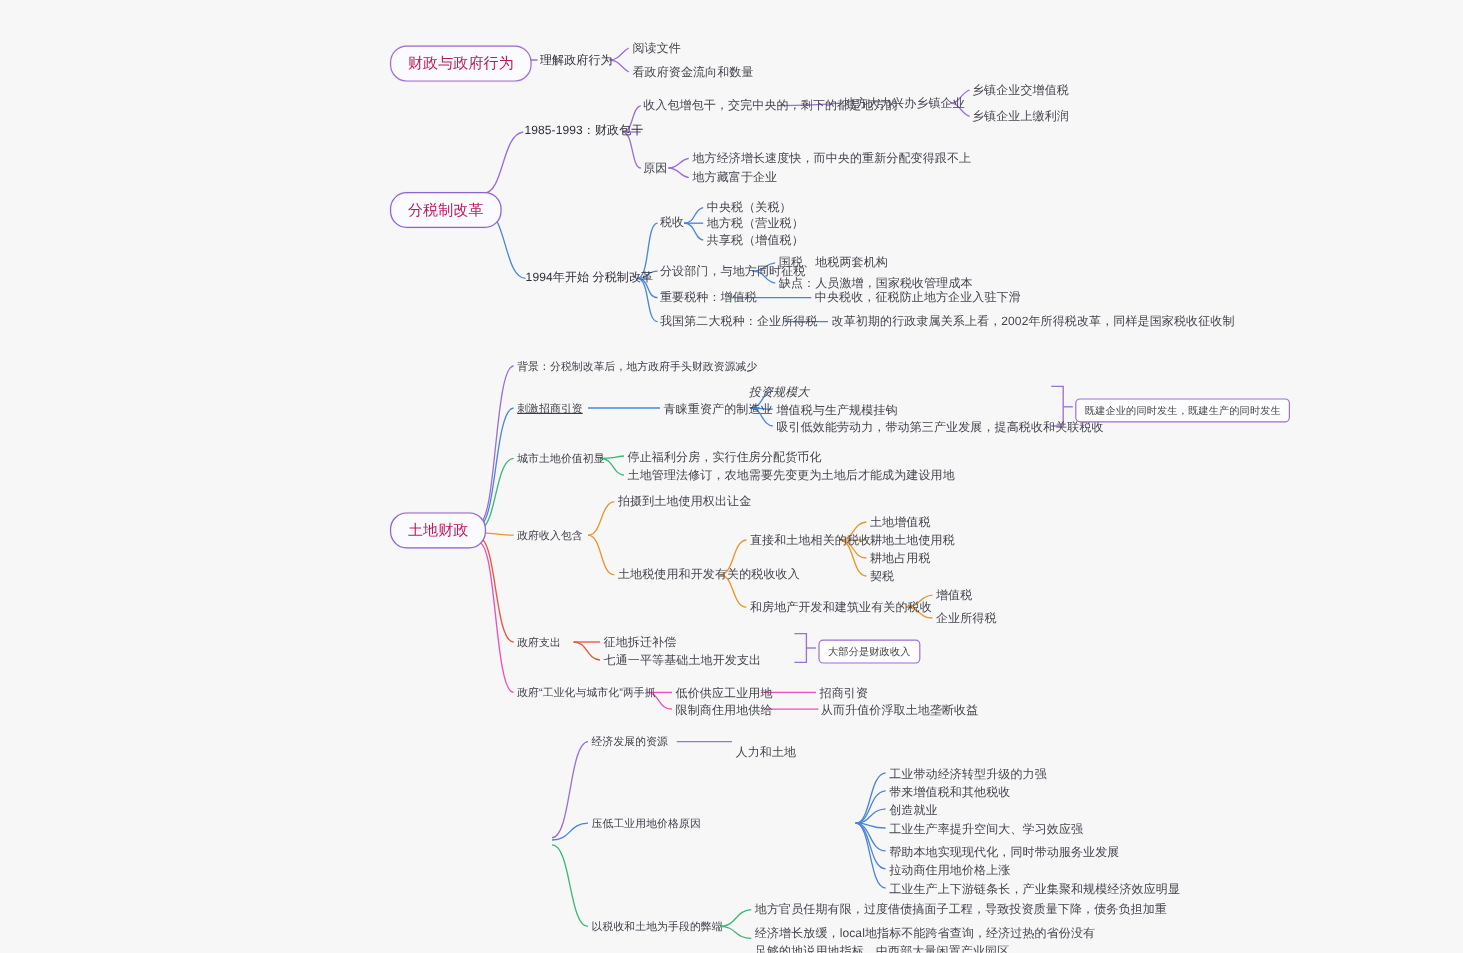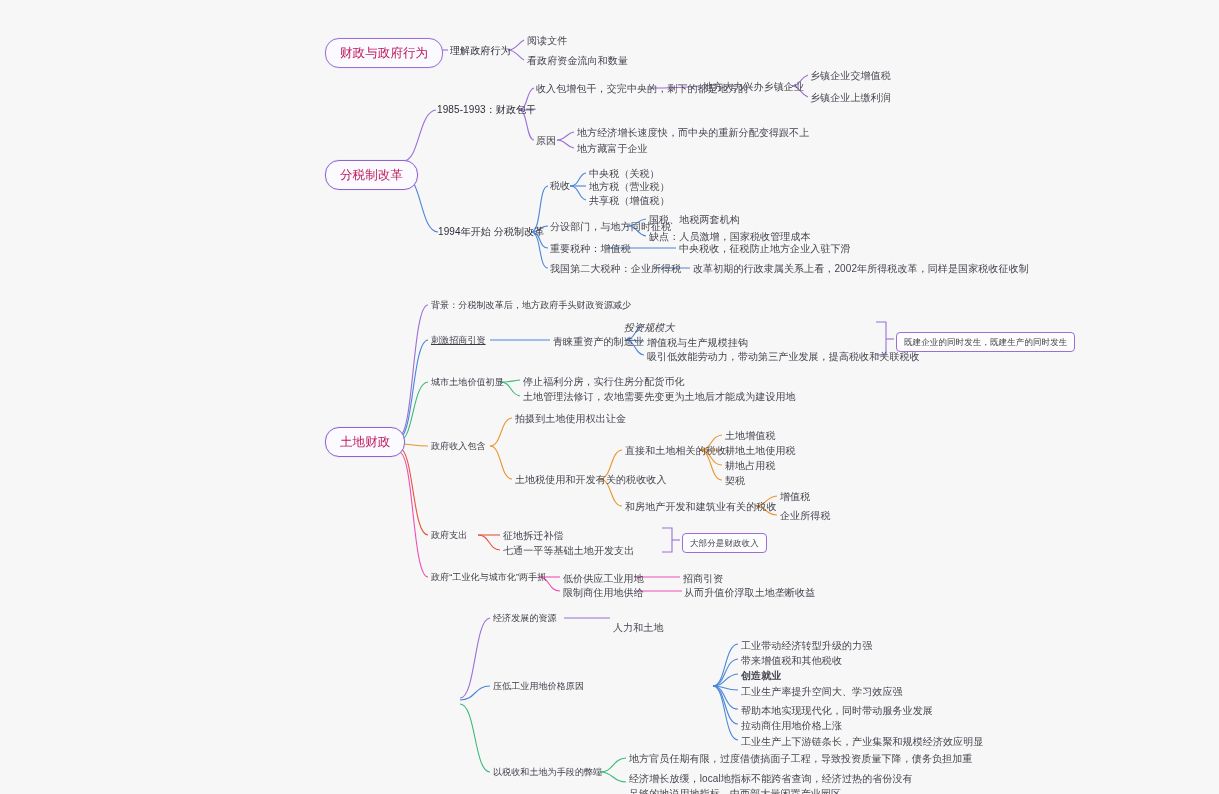--- a/index.html
+++ b/index.html
@@ -219,21 +219,21 @@
 <div class="node lvl3" style="left:563px;top:586px;">限制商住用地供给</div>
 <div class="node lvl3" style="left:669px;top:586px;margin-left:15px;">从而升值价浮取土地垄断收益</div>
 
 
 <div class="node lvl2" style="left:493px;top:612px;">经济发展的资源</div>
 <div class="node lvl3" style="left:613px;top:621px;">人力和土地</div>
 
 <div class="node lvl2" style="left:493px;top:680px;">压低工业用地价格原因</div>
 <div class="node lvl3" style="left:741px;top:639px;">工业带动经济转型升级的力强</div>
 <div class="node lvl3" style="left:741px;top:654px;">带来增值税和其他税收</div>
-<div class="node lvl3" style="left:741px;top:669px;font-weight:bold;">创造就业</div>
+<div class="node lvl3" style="left:741px;top:669px;">创造就业</div>
 <div class="node lvl3" style="left:741px;top:685px;">工业生产率提升空间大、学习效应强</div>
 <div class="node lvl3" style="left:741px;top:704px;">帮助本地实现现代化，同时带动服务业发展</div>
 <div class="node lvl3" style="left:741px;top:719px;">拉动商住用地价格上涨</div>
 <div class="node lvl3" style="left:741px;top:735px;">工业生产上下游链条长，产业集聚和规模经济效应明显</div>
 
 <div class="node lvl2" style="left:493px;top:766px;">以税收和土地为手段的弊端</div>
 <div class="node lvl3" style="left:629px;top:752px;">地方官员任期有限，过度借债搞面子工程，导致投资质量下降，债务负担加重</div>
 <div class="node lvl3 wrap" style="left:629px;top:772px;width:290px;">经济增长放缓，local地指标不能跨省查询，经济过热的省份没有足够的地说用地指标，中西部大量闲置产业园区</div>
 
 </div>

